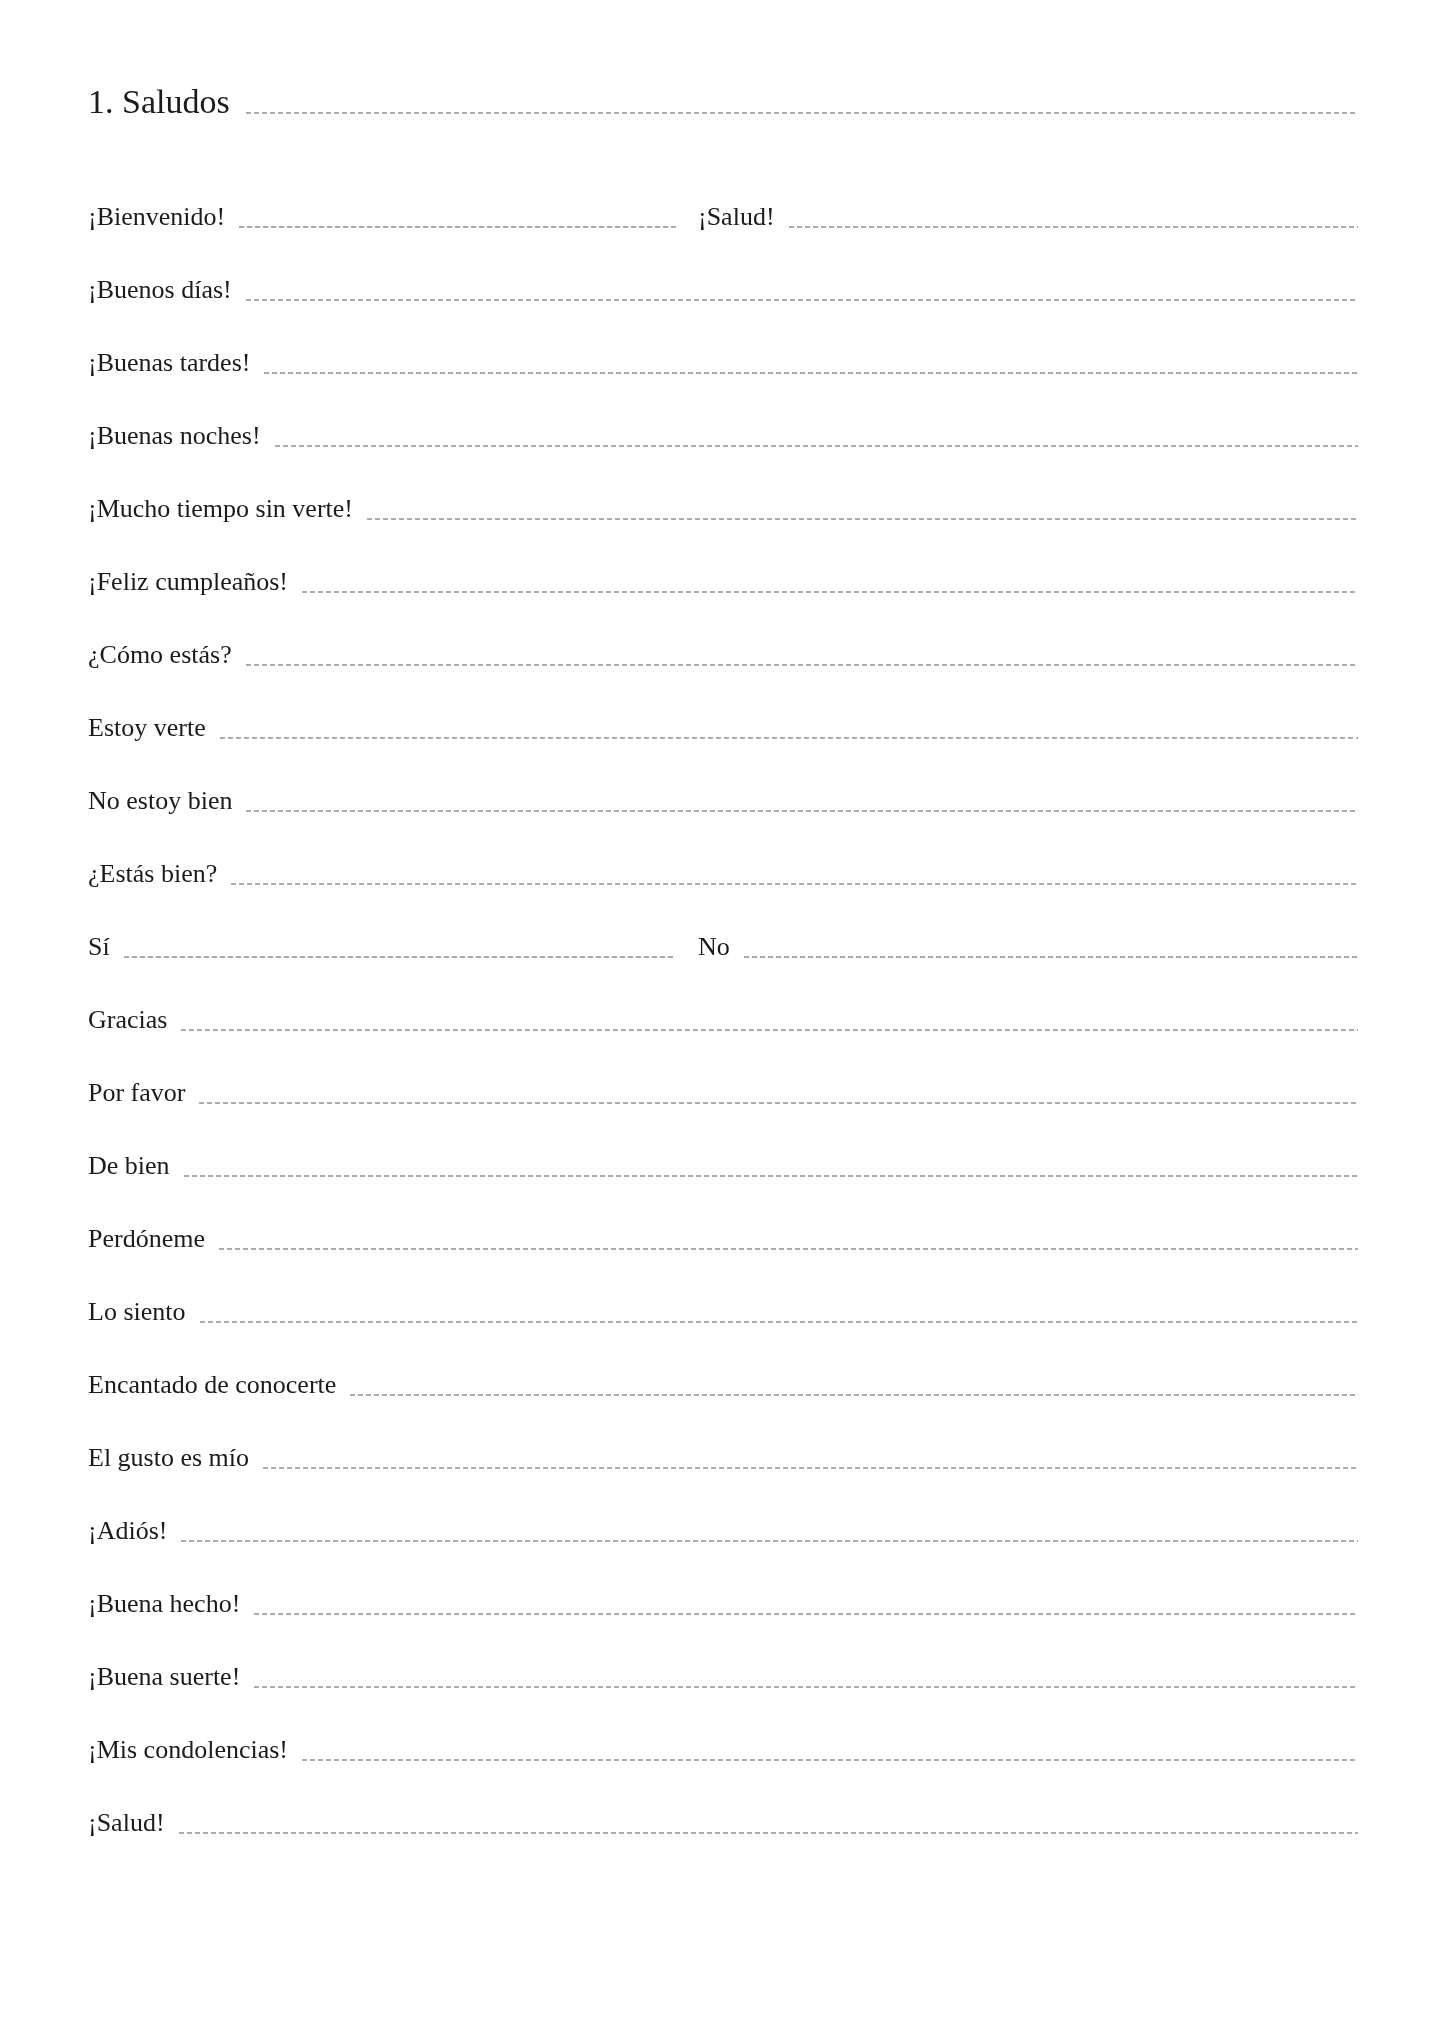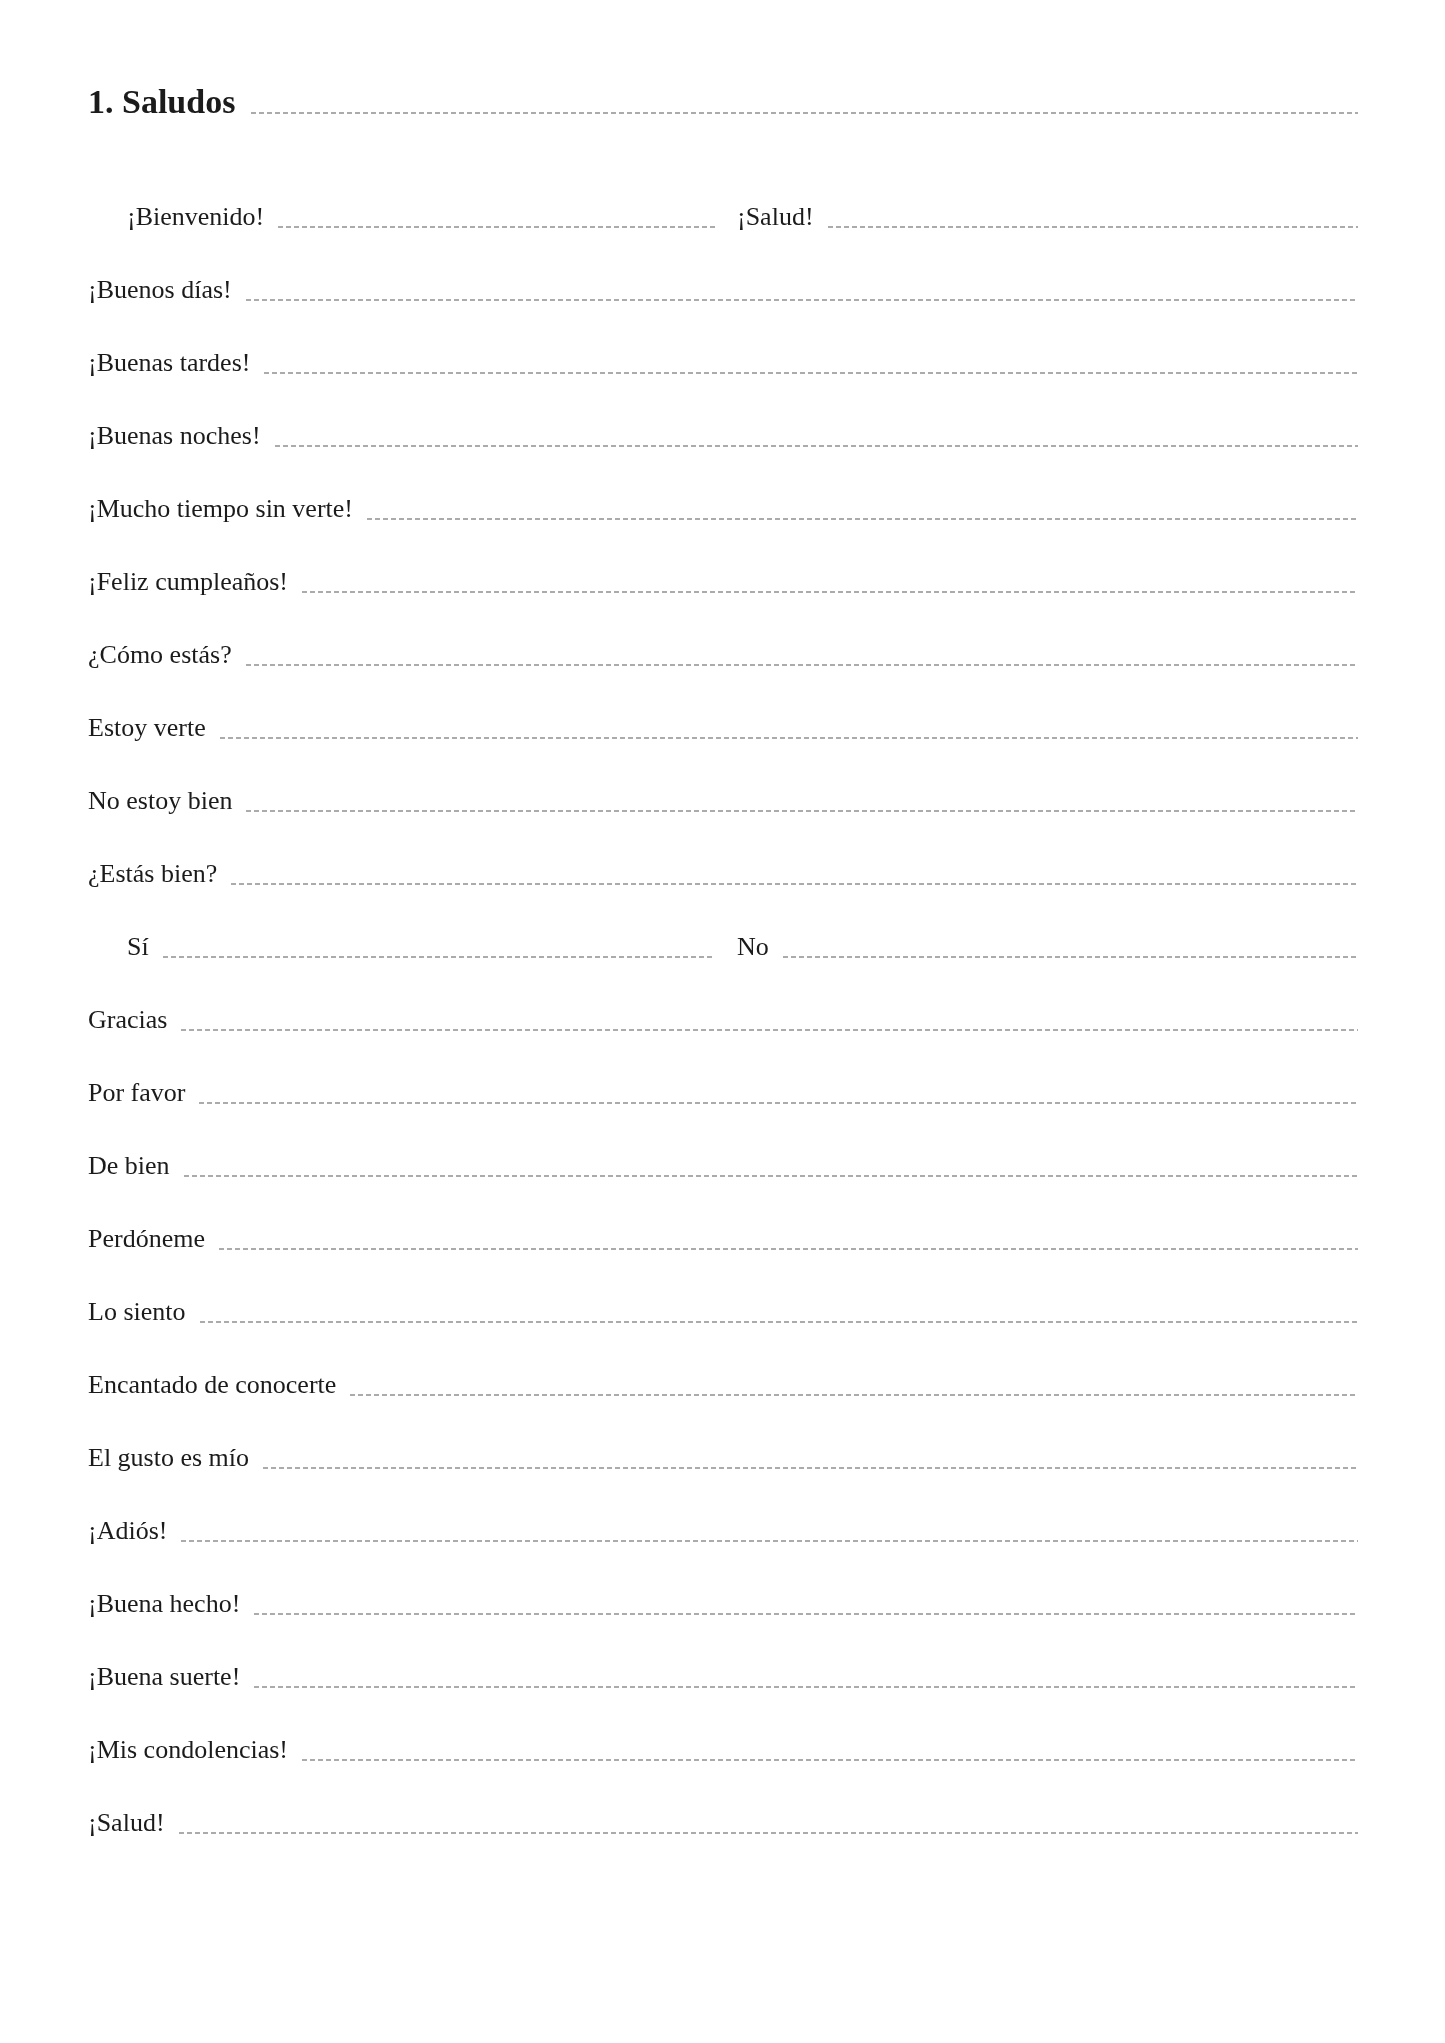--- a/index.html
+++ b/index.html
@@ -31,21 +31,21 @@
     background-image: repeating-linear-gradient(90deg, var(--line) 0 5px, transparent 5px 8px);
   }
   .title-row {
     display: flex;
     align-items: flex-end;
     height: 42px;
   }
   .title {
     margin: 0;
     font-size: 34px;
-    font-weight: 700;
+    font-weight: 400;
     line-height: 1.1;
     color: var(--text);
     white-space: nowrap;
   }
   .title-row .fill {
     margin-left: 16px;
     margin-bottom: 6px;
   }
   .rows {
     margin-top: 39px;
@@ -62,21 +62,21 @@
     white-space: nowrap;
   }
   .row .fill {
     margin-left: 14px;
     margin-bottom: 4px;
   }
   .cell {
     display: flex;
     align-items: flex-end;
   }
-  .cell-left { width: 588px; margin-left: 39px; }
+  .cell-left { width: 588px; }
   .cell-right { flex: 1 1 auto; margin-left: 22px; }
 </style>
 </head>
 <body>
 
 <div class="page">
   <div class="title-row">
     <h1 class="title">1. Saludos</h1>
     <div class="fill"></div>
   </div>

